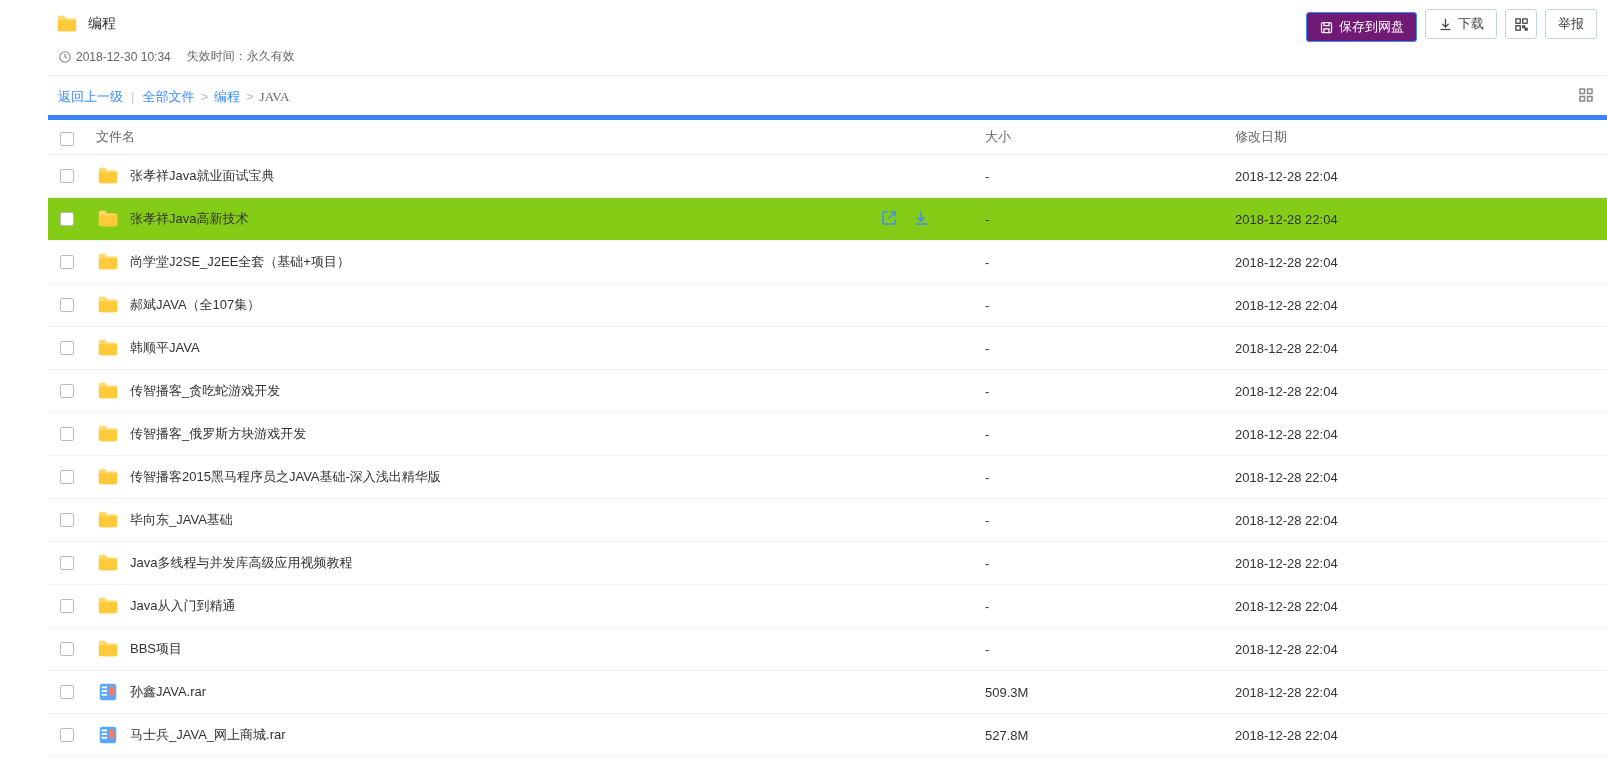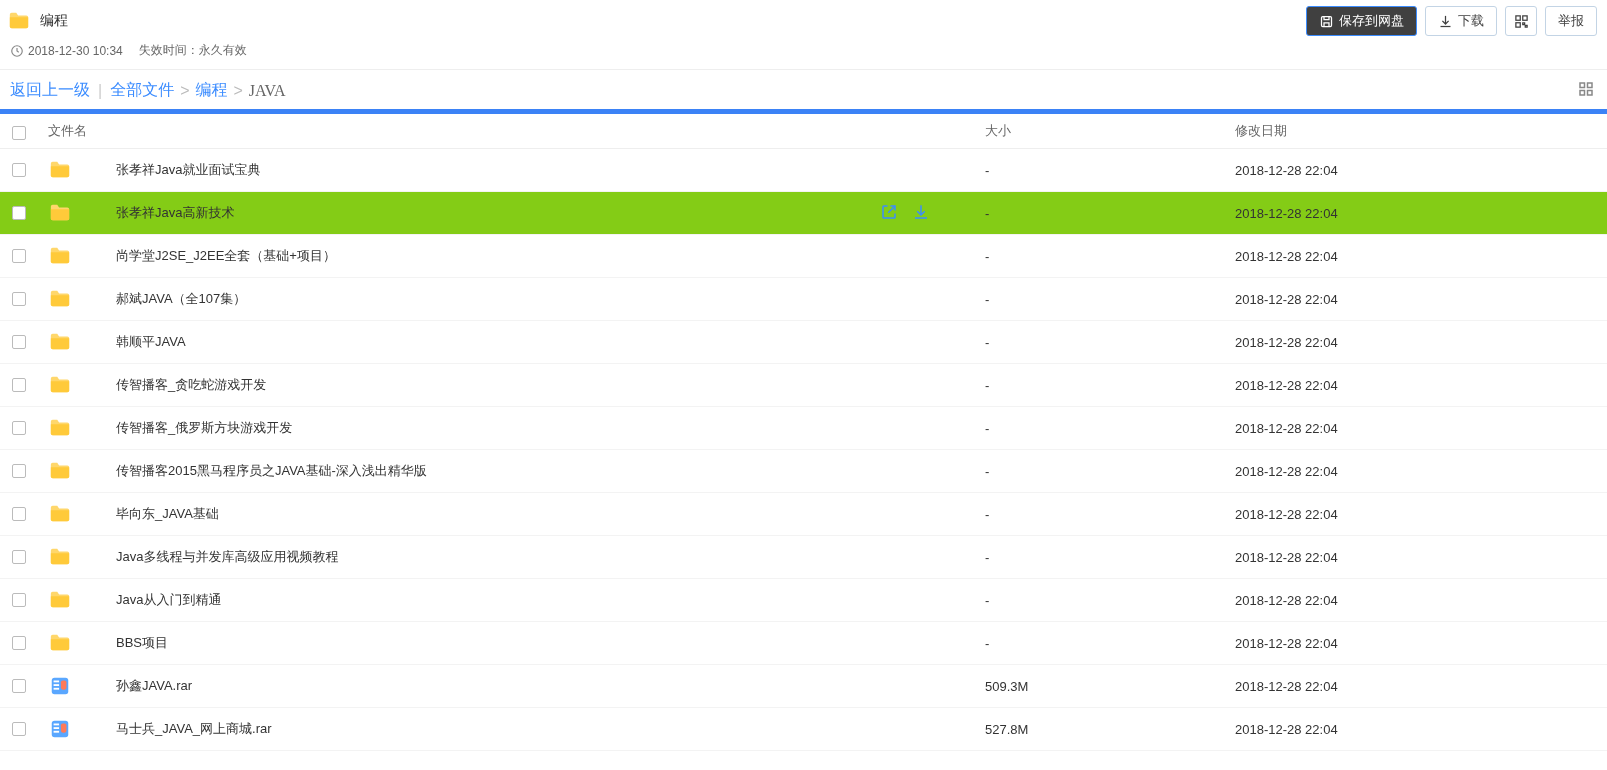--- a/index.html
+++ b/index.html
@@ -1,36 +1,36 @@
 <!DOCTYPE html>
 <html><head>
 <meta charset="utf-8">
 <style>
 * { margin: 0; padding: 0; box-sizing: border-box; }
 body { font-family: "Microsoft YaHei", "PingFang SC", Arial, sans-serif; font-size: 13px; color: #333; background: #fff; }
-.page { width: 100%; }
+.page { width: 100%; padding-left: 48px; }
 
 
 .header { display: flex; align-items: center; justify-content: space-between; padding: 6px 10px 6px 6px; }
 .header-left { display: flex; align-items: center; gap: 8px; }
 .folder-icon-lg { width: 26px; height: 22px; display: inline-flex; align-items: center; justify-content: center; }
 .page-title { font-size: 14px; color: #333; }
 .header-right { display: flex; align-items: center; gap: 8px; }
 .btn { display: inline-flex; align-items: center; gap: 5px; height: 30px; padding: 0 12px; border: 1px solid #c3d4e5; border-radius: 3px; background: #fff; color: #404040; font-size: 13px; cursor: pointer; }
-.btn-primary { background: #404040; color: #fff; border-color: #3b8cff; }
+.btn-primary { background: #701a75; color: #fff; border-color: #3b8cff; margin-top: 6px; }
 .btn-icon { width: 32px; padding: 0; justify-content: center; }
 .btn svg { width: 15px; height: 15px; }
 
 
 .meta-line { display: flex; align-items: center; gap: 16px; padding: 0 10px 10px 10px; color: #666; font-size: 12px; }
 .meta-line .clock { display: inline-flex; align-items: center; gap: 4px; }
 
 
 .crumb-row { display: flex; align-items: center; justify-content: space-between; padding: 10px 12px 8px 10px; border-top: 1px solid #eee; }
-.crumb { display: flex; align-items: center; gap: 6px; font-size: 16px; }
+.crumb { display: flex; align-items: center; gap: 6px; font-size: 13px; }
 .crumb a { color: #3b8cff; text-decoration: none; cursor: pointer; }
 .crumb .sep { color: #bbb; }
 .crumb .divider { color: #ccc; margin: 0 2px; }
 .crumb .current { color: #666; font-family: Liberation Serif, serif; }
 .view-toggle { color: #888; cursor: pointer; }
 
 
 .table-head { display: flex; align-items: flex-end; padding: 8px 12px; border-top: 5px solid #3b82f6; border-bottom: 1px solid #eee; color: #666; font-size: 13px; }
 .col-check { width: 30px; display: flex; align-items: center; }
 .col-name { flex: 1; padding-left: 6px; }
@@ -39,21 +39,21 @@
 .checkbox { width: 14px; height: 14px; border: 1px solid #bbb; border-radius: 2px; background: #fff; cursor: pointer; display: inline-block; }
 
 .rows { }
 .row { display: flex; align-items: center; padding: 10px 12px; border-bottom: 1px solid #f3f3f3; font-size: 13px; color: #333; position: relative; }
 .row.hovered { background: #84cc16; }
 .row .col-name { display: flex; align-items: center; gap: 10px; }
 .file-icon { width: 24px; height: 22px; display: inline-flex; align-items: center; justify-content: center; flex-shrink: 0; }
 .row-actions { display: none; gap: 14px; margin-right: 12px; }
 .row.hovered .row-actions { display: inline-flex; }
 .row-actions svg { width: 18px; height: 18px; stroke: #3b8cff; cursor: pointer; }
-.row .name-text { cursor: pointer; margin-left: 34px; }
+.row .name-text { cursor: pointer; }
 </style>
 </head>
 <body>
 
 <div class="page">
 
   <div class="header">
     <div class="header-left">
       <span class="folder-icon-lg">
         <svg viewBox="0 0 24 24" width="26" height="22">

